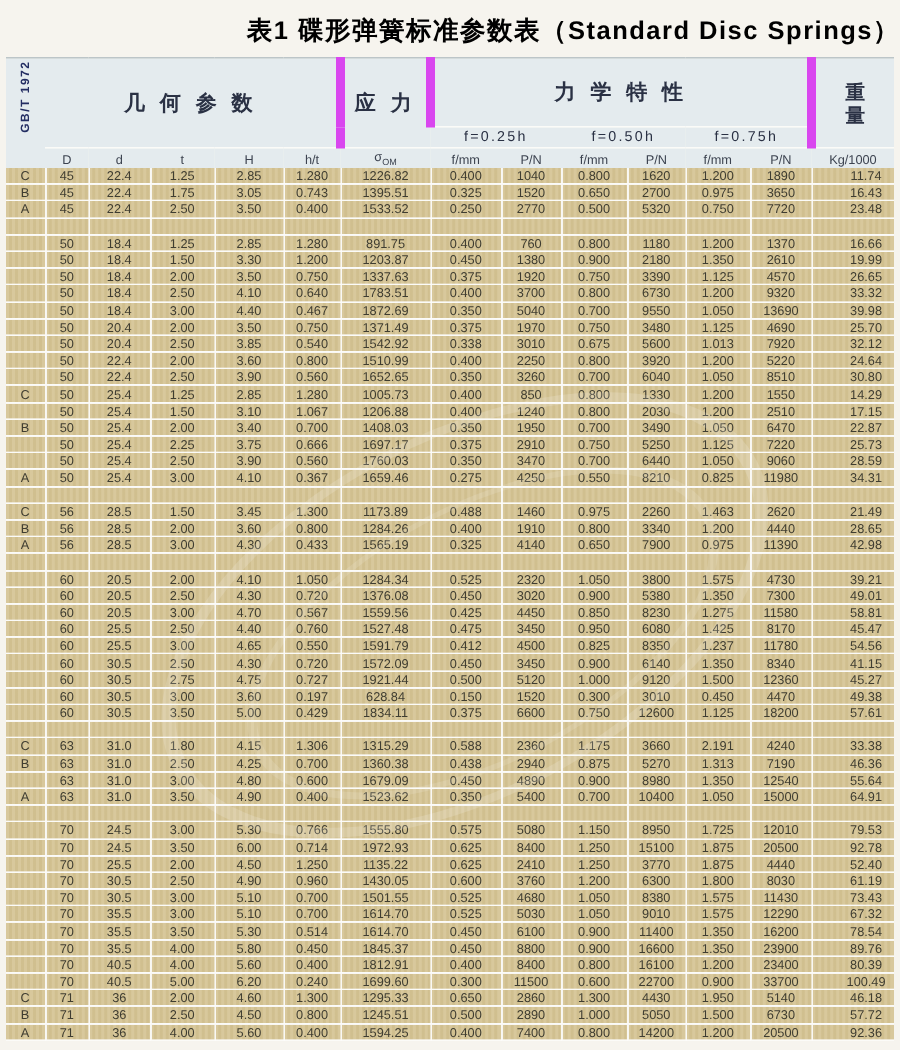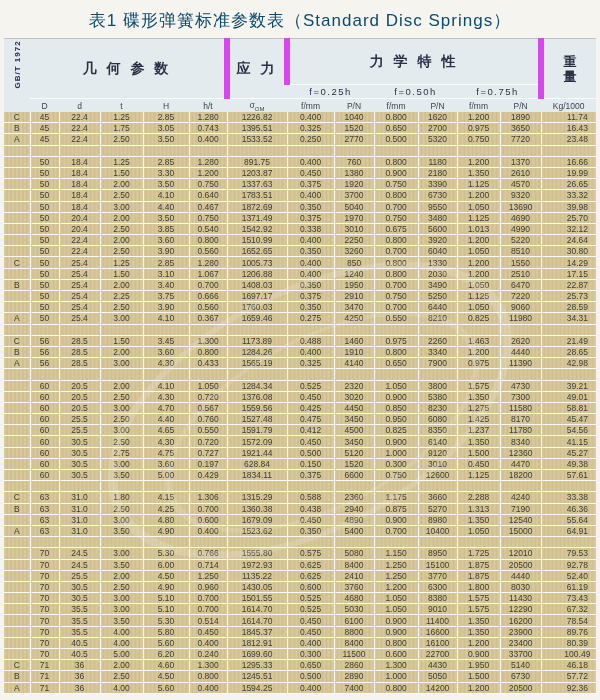--- a/index.html
+++ b/index.html
@@ -1,19 +1,19 @@
 <!DOCTYPE html>
 <html><head>
 <meta charset="utf-8">
 <style>
   html,body{margin:0;padding:0;width:600px;height:700px;overflow:hidden;
     background:#f6f4ee;font-family:"Liberation Sans",sans-serif;}
   .page{position:relative;width:600px;height:700px;}
-  .title{position:absolute;top:9px;left:0;width:100%;text-align:center;
-    font-size:17px;font-weight:normal;color:#0c4a6e;letter-spacing:1px;}
+  .title{position:absolute;top:9px;left:0;width:100%;text-align:right;
+    font-size:17px;font-weight:bold;color:#000000;letter-spacing:1px;}
   .tablewrap{position:absolute;top:38px;left:4px;width:592px;}
   table{border-collapse:collapse;table-layout:fixed;width:592px;}
   thead th{background:#e4ebee;color:#2a3144;font-weight:bold;padding:0;}
   thead{border-top:1px solid #bcc5c8;}
   th.grp{font-size:14px;letter-spacing:3px;}
   th.gbt{background:#e4ebee;}
   .gbt-inner{display:block;transform:rotate(-90deg);transform-origin:center;
     font-size:8px;font-weight:bold;color:#232d62;letter-spacing:1px;white-space:nowrap;
     width:26px;}
   th.defl{font-size:9.5px;letter-spacing:1.5px;font-weight:normal;color:#2a3144;
@@ -265,21 +265,21 @@
             <td>20.4</td>
             <td>2.50</td>
             <td>3.85</td>
             <td>0.540</td>
             <td>1542.92</td>
             <td>0.338</td>
             <td>3010</td>
             <td>0.675</td>
             <td>5600</td>
             <td>1.013</td>
-            <td>4990</td>
+            <td>7920</td>
             <td>32.12</td>
           </tr>
           <tr>
             <td></td>
             <td>50</td>
             <td>22.4</td>
             <td>2.00</td>
             <td>3.60</td>
             <td>0.800</td>
             <td>1510.99</td>
@@ -648,21 +648,21 @@
             <td>63</td>
             <td>31.0</td>
             <td>1.80</td>
             <td>4.15</td>
             <td>1.306</td>
             <td>1315.29</td>
             <td>0.588</td>
             <td>2360</td>
             <td>1.175</td>
             <td>3660</td>
-            <td>2.288</td>
+            <td>2.191</td>
             <td>4240</td>
             <td>33.38</td>
           </tr>
           <tr>
             <td>B</td>
             <td>63</td>
             <td>31.0</td>
             <td>2.50</td>
             <td>4.25</td>
             <td>0.700</td>

